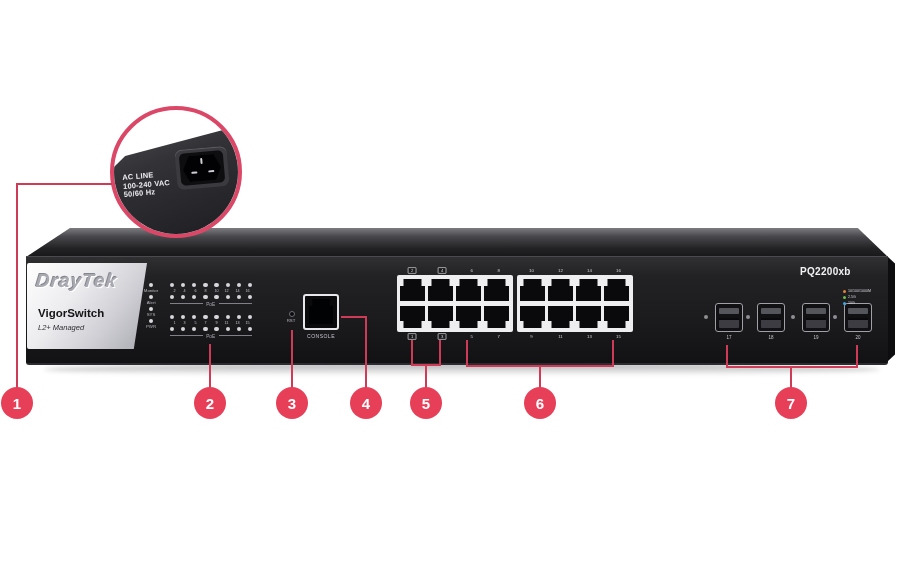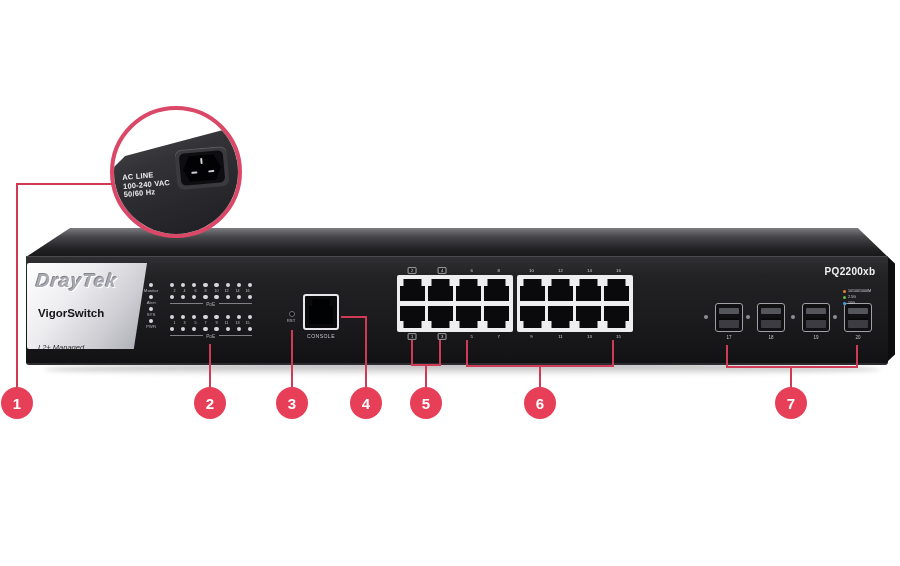--- a/index.html
+++ b/index.html
@@ -21,21 +21,21 @@
     filter:blur(2px);border-radius:50%;}
 
   
   .badge{left:1px;top:6px;width:120px;height:86px;
     background:linear-gradient(128deg,#ffffff 0%,#ececef 38%,#cdcdd3 70%,#a9a9b1 100%);
     clip-path:polygon(0 0,100% 0,89% 100%,0 100%);border-radius:2px 0 0 2px;}
   .brand{position:absolute;left:9px;top:7px;font-size:19px;font-weight:bold;font-style:italic;
     letter-spacing:1px;color:#a9a9b2;transform:skewX(-6deg);
     text-shadow:1px 1px 0 #ffffff,-1px -1px 0 #85858d;}
   .product{position:absolute;left:11px;top:44px;font-size:11.5px;font-weight:bold;color:#141417;}
-  .subtitle{position:absolute;left:11px;top:60px;font-size:7.5px;font-style:italic;color:#2e2e33;margin-top:20px;}
+  .subtitle{position:absolute;left:11px;top:60px;font-size:7.5px;font-style:italic;color:#2e2e33;}
 
   
   .statusLeds{left:110px;top:26px;width:30px;}
   .sled{display:flex;flex-direction:column;align-items:center;margin-bottom:2px;}
   .sdot{width:4px;height:4px;border-radius:50%;background:#d9d9de;margin-bottom:1px;}
   .slbl{font-size:6px;transform:scale(.72);transform-origin:center;color:#b4b4ba;line-height:5px;}
 
   
   .ledPanel{left:144px;top:25px;width:82px;}
   .ledgroup{margin-bottom:7px;}
@@ -77,21 +77,21 @@
   .sfpcage{position:absolute;left:12px;top:0;width:28px;height:29px;background:#111114;
     border:1.5px solid #a0a0a6;border-radius:3px;box-sizing:border-box;}
   .sfpcage:before{content:"";position:absolute;left:3px;top:4px;right:3px;height:6px;
     background:#55555c;border-radius:1px;}
   .sfpcage:after{content:"";position:absolute;left:3px;bottom:3px;right:3px;height:8px;
     background:#3c3c42;border-radius:1px;border-top:2px solid #0a0a0c;}
   .sfpnum{position:absolute;left:12px;top:31px;width:28px;text-align:center;font-size:6px;
     transform:scale(.75);color:#c6c6cc;}
 
   
-  .model{left:774px;top:9px;width:100px;text-align:center;font-size:10px;font-weight:bold;
+  .model{left:774px;top:9px;width:100px;text-align:left;font-size:10px;font-weight:bold;
     color:#f2f2f5;letter-spacing:.3px;}
   .legend{left:817px;top:31px;}
   .legend-row{display:flex;align-items:center;height:6px;}
   .ldot{width:3px;height:3px;border-radius:50%;margin-right:2px;}
   .ltxt{font-size:6px;transform:scale(.6);transform-origin:left center;color:#d8d8dd;white-space:nowrap;}
 
   
   .inset{left:110px;top:106px;width:124px;height:124px;border-radius:50%;
     border:4px solid var(--ring,#db4766);background:#fff;overflow:hidden;z-index:5;}
   .inset-chassis{position:absolute;inset:0;

